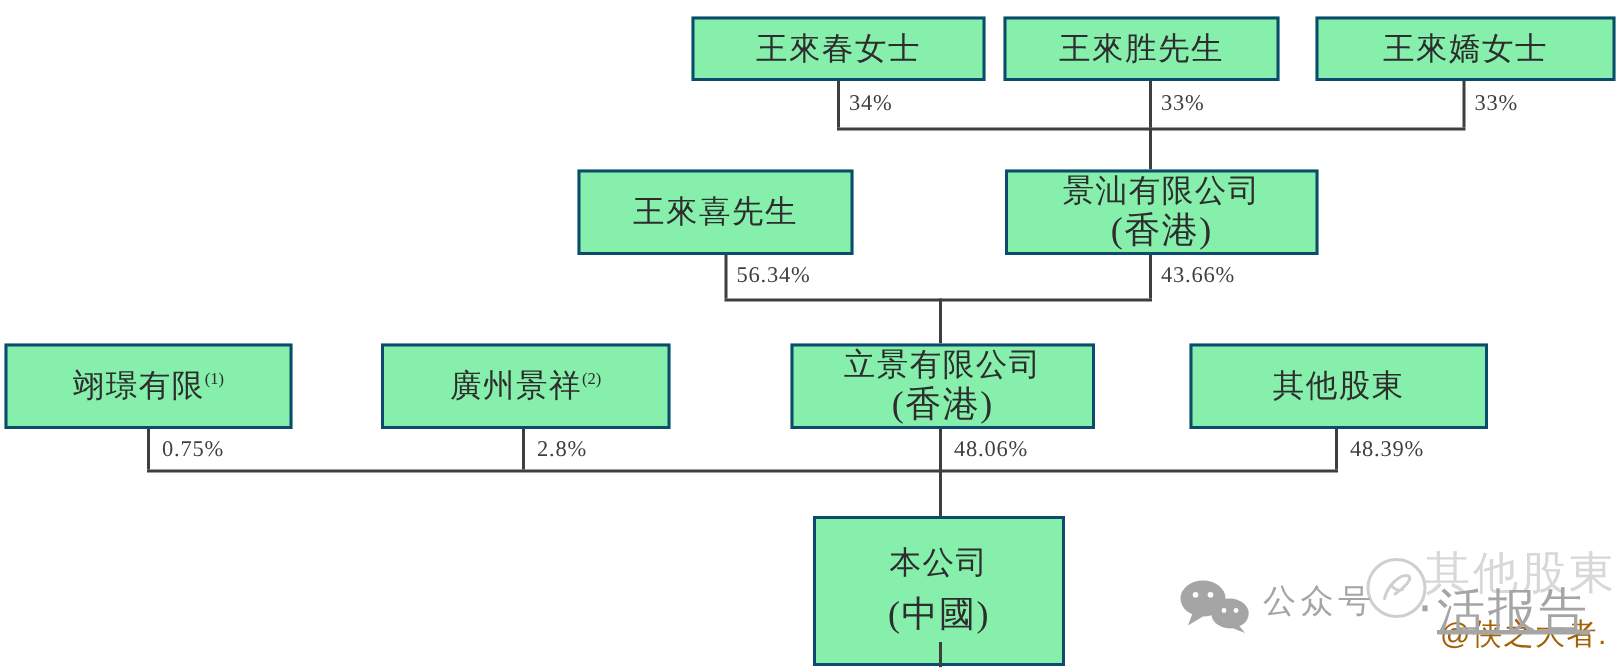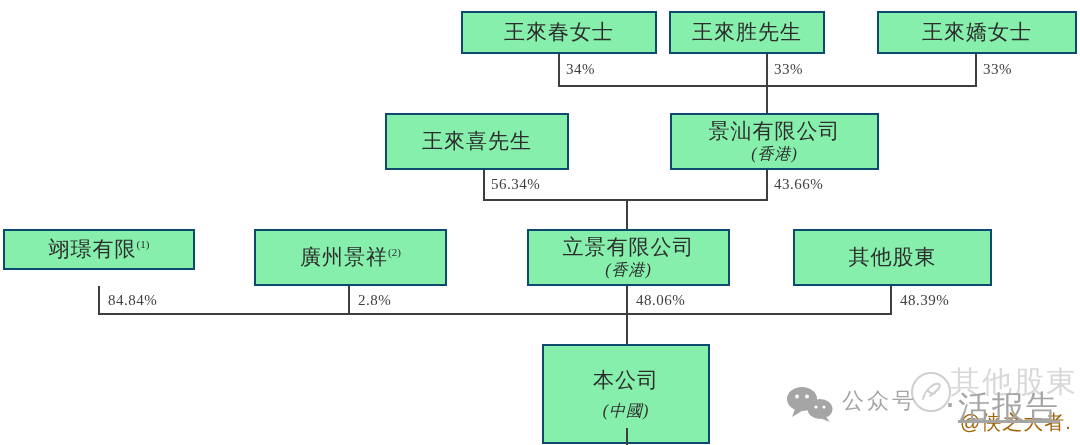--- a/index.html
+++ b/index.html
@@ -18,21 +18,21 @@
     background: #86efac;
     display: flex;
     flex-direction: column;
     align-items: center;
     justify-content: center;
     color: #2d2d2d;
     text-align: center;
     line-height: 1.15;
   }
   .nlabel { font-size: 21px; letter-spacing: 1px; }
-  .nsub   { font-size: 16px; font-style: italic; margin-top: 2px; letter-spacing: 1px; }
+  .nsub   { font-size: 24px; margin-top: 2px; letter-spacing: 1px; }
   .tall .nsub { margin-top: 10px; }
   sup.nsup { font-size: 11px; letter-spacing: 0; }
   .vline, .hline { position: absolute; background: #3e3e3e; }
   .vline { width: 2px; }
   .hline { height: 2px; }
   .pct {
     position: absolute;
     font-size: 15px;
     color: #3f3f3f;
     letter-spacing: 0.5px;
@@ -49,21 +49,21 @@
   .wm-avatar { left: 910px; top: 371px; width: 42px; height: 42px; z-index: 2; }
 </style>
 </head>
 <body>
 
 <div id="canvas">
 
   <div class="node" style="left:461px;top:11px;width:196px;height:43px">
     <span class="nlabel">王來春女士</span>
   </div>
-  <div class="node" style="left:669px;top:11px;width:156px;height:43px">
+  <div class="node" style="left:669px;top:11px;width:184px;height:43px">
     <span class="nlabel">王來胜先生</span>
   </div>
   <div class="node" style="left:877px;top:11px;width:200px;height:43px">
     <span class="nlabel">王來嬌女士</span>
   </div>
 
   <div class="vline" style="left:558px;top:54px;height:31px"></div>
   <div class="vline" style="left:766px;top:54px;height:31px"></div>
   <div class="vline" style="left:975px;top:54px;height:31px"></div>
   <div class="hline" style="left:558px;top:85px;width:419px"></div>
@@ -80,40 +80,40 @@
     <span class="nsub">(香港)</span>
   </div>
 
   <div class="vline" style="left:483px;top:170px;height:29px"></div>
   <div class="vline" style="left:766px;top:170px;height:29px"></div>
   <div class="hline" style="left:483px;top:199px;width:285px"></div>
   <div class="vline" style="left:626px;top:199px;height:30px"></div>
   <div class="pct" style="left:491px;top:176px">56.34%</div>
   <div class="pct" style="left:774px;top:176px">43.66%</div>
 
-  <div class="node" style="left:3px;top:229px;width:192px;height:41px">
+  <div class="node" style="left:3px;top:229px;width:192px;height:57px">
     <span class="nlabel"><span>翊璟有限</span><sup class="nsup">(1)</sup></span>
   </div>
   <div class="node" style="left:254px;top:229px;width:193px;height:57px">
     <span class="nlabel"><span>廣州景祥</span><sup class="nsup">(2)</sup></span>
   </div>
   <div class="node" style="left:527px;top:229px;width:203px;height:57px">
     <span class="nlabel">立景有限公司</span>
     <span class="nsub">(香港)</span>
   </div>
   <div class="node" style="left:793px;top:229px;width:199px;height:57px">
     <span class="nlabel">其他股東</span>
   </div>
 
   <div class="vline" style="left:98px;top:286px;height:27px"></div>
   <div class="vline" style="left:348px;top:286px;height:27px"></div>
   <div class="vline" style="left:626px;top:286px;height:58px"></div>
   <div class="vline" style="left:890px;top:286px;height:27px"></div>
   <div class="hline" style="left:98px;top:313px;width:794px"></div>
-  <div class="pct" style="left:108px;top:292px">84.84%</div>
+  <div class="pct" style="left:108px;top:292px">0.75%</div>
   <div class="pct" style="left:358px;top:292px">2.8%</div>
   <div class="pct" style="left:636px;top:292px">48.06%</div>
   <div class="pct" style="left:900px;top:292px">48.39%</div>
 
   <div class="node tall" style="left:542px;top:344px;width:168px;height:100px">
     <span class="nlabel">本公司</span>
     <span class="nsub">(中國)</span>
   </div>
   <div class="vline" style="left:626px;top:428px;height:17px"></div>
 

